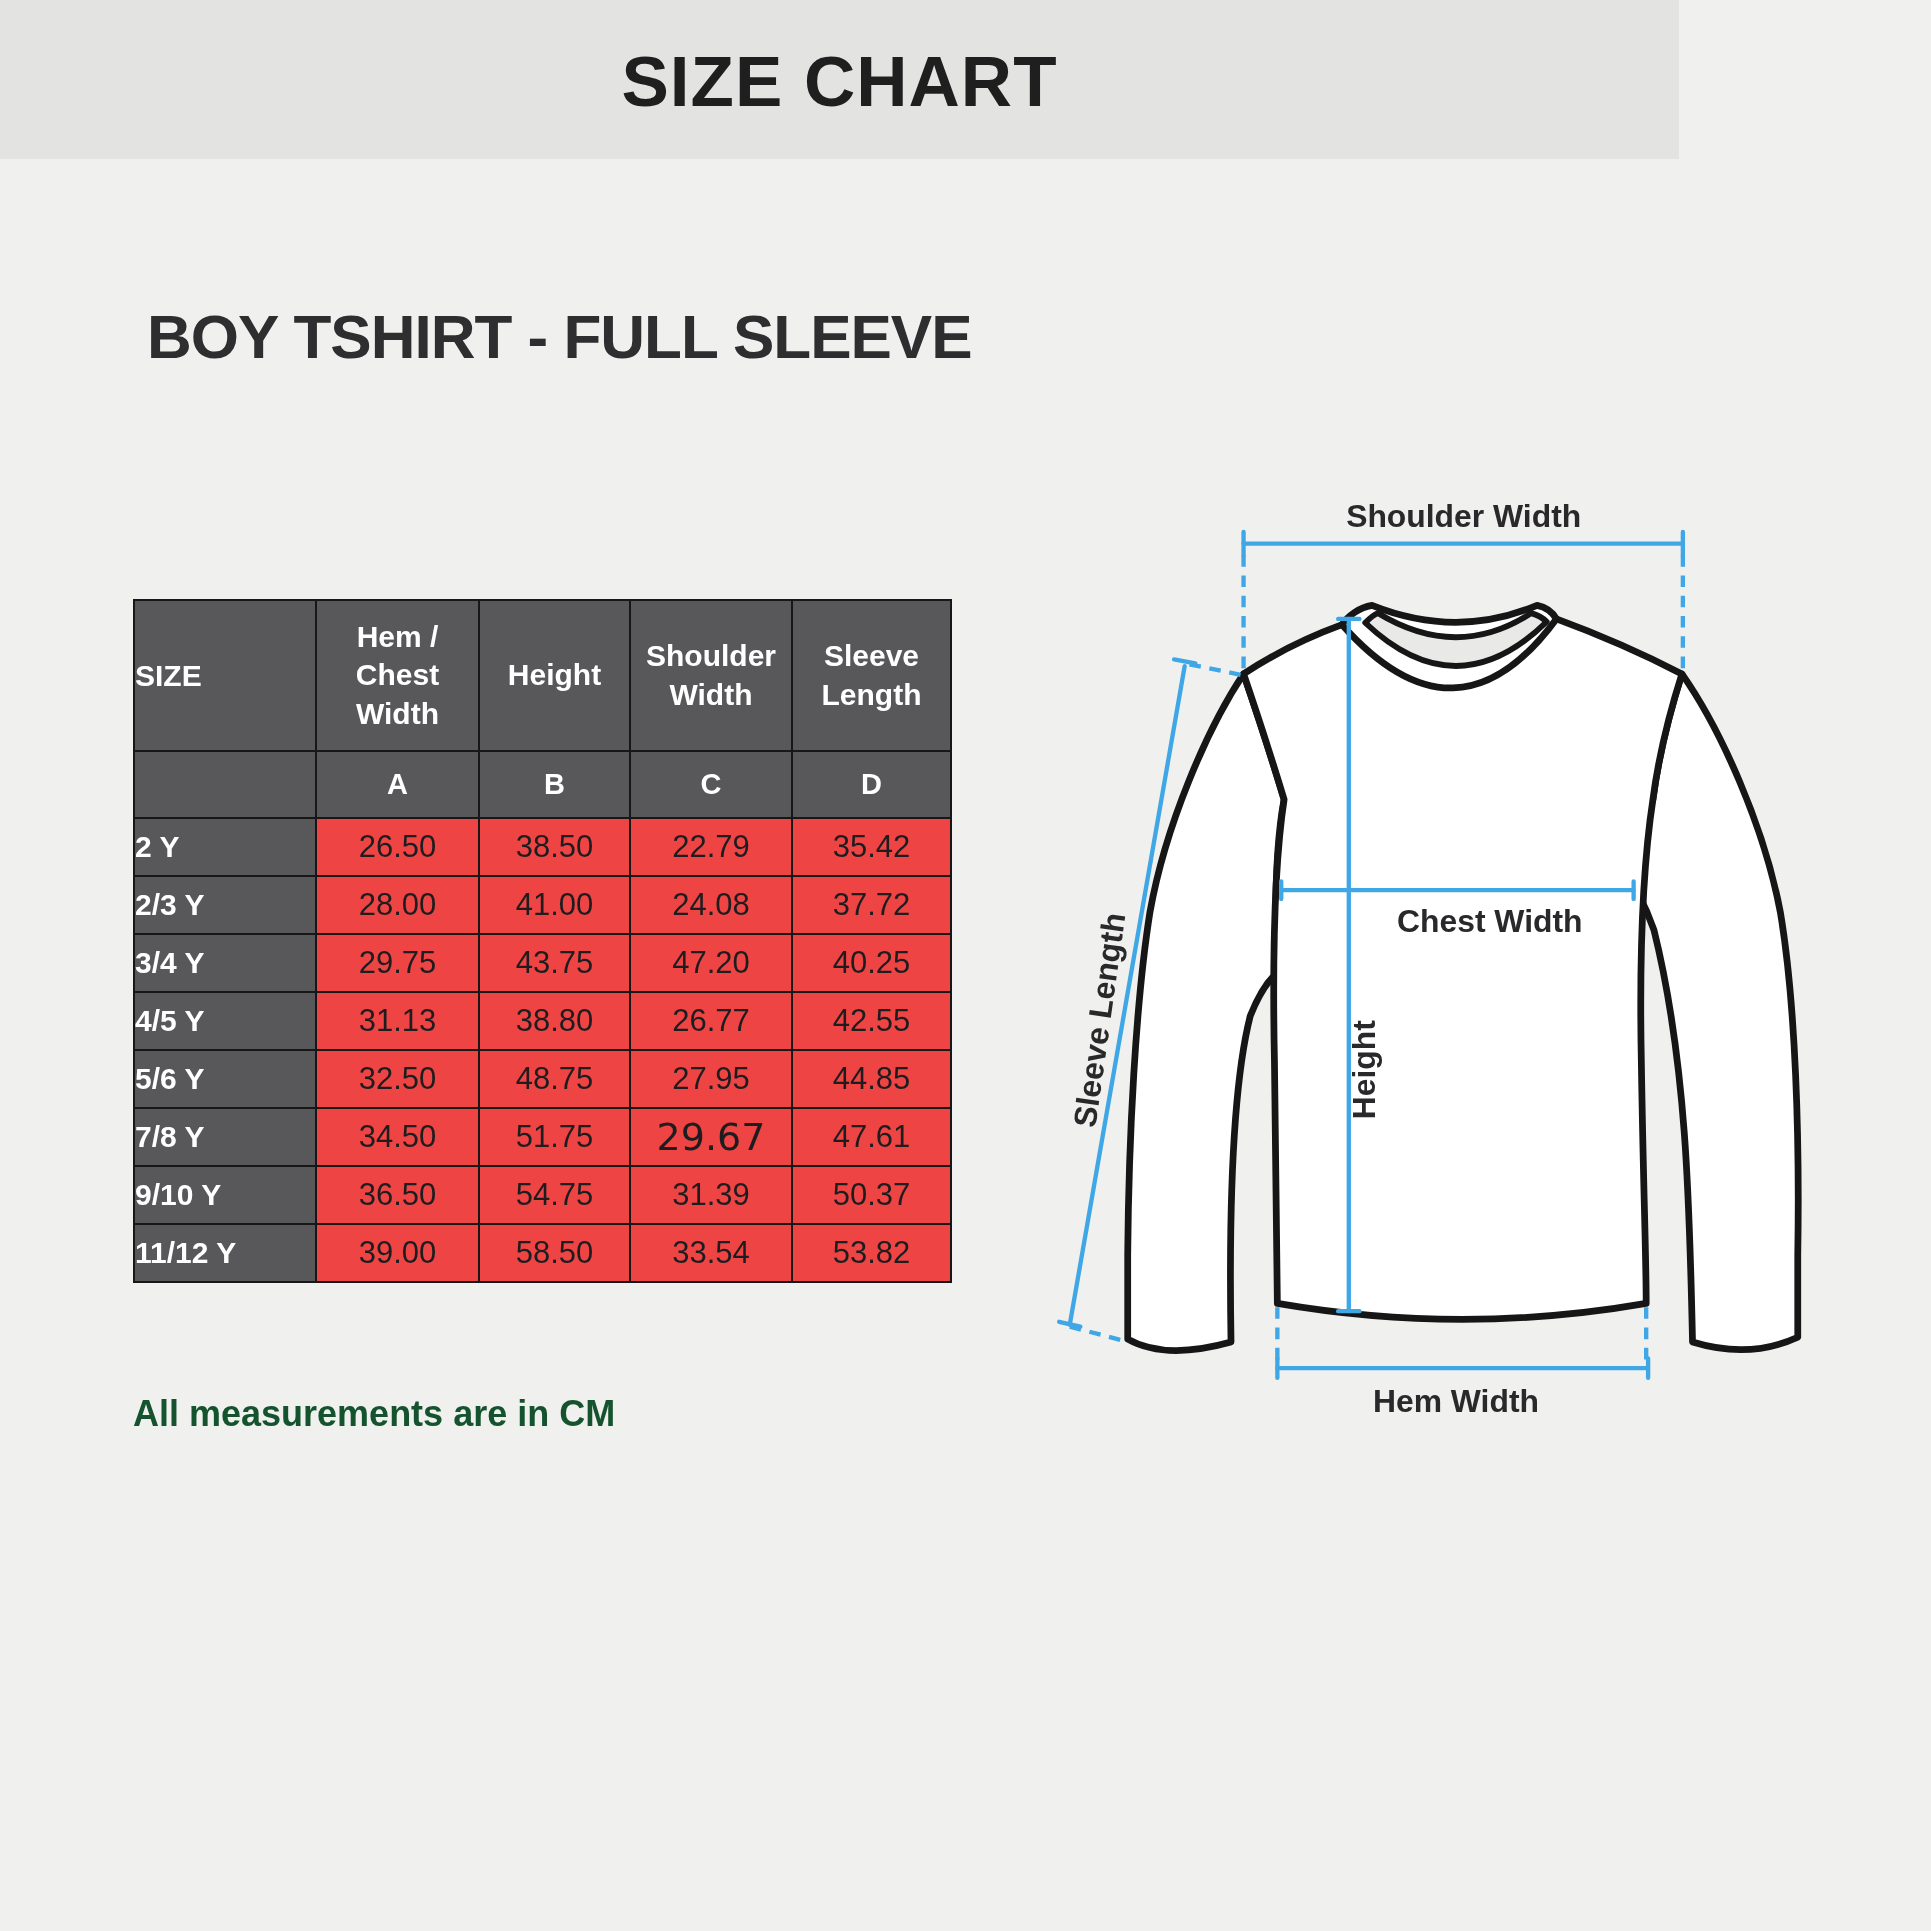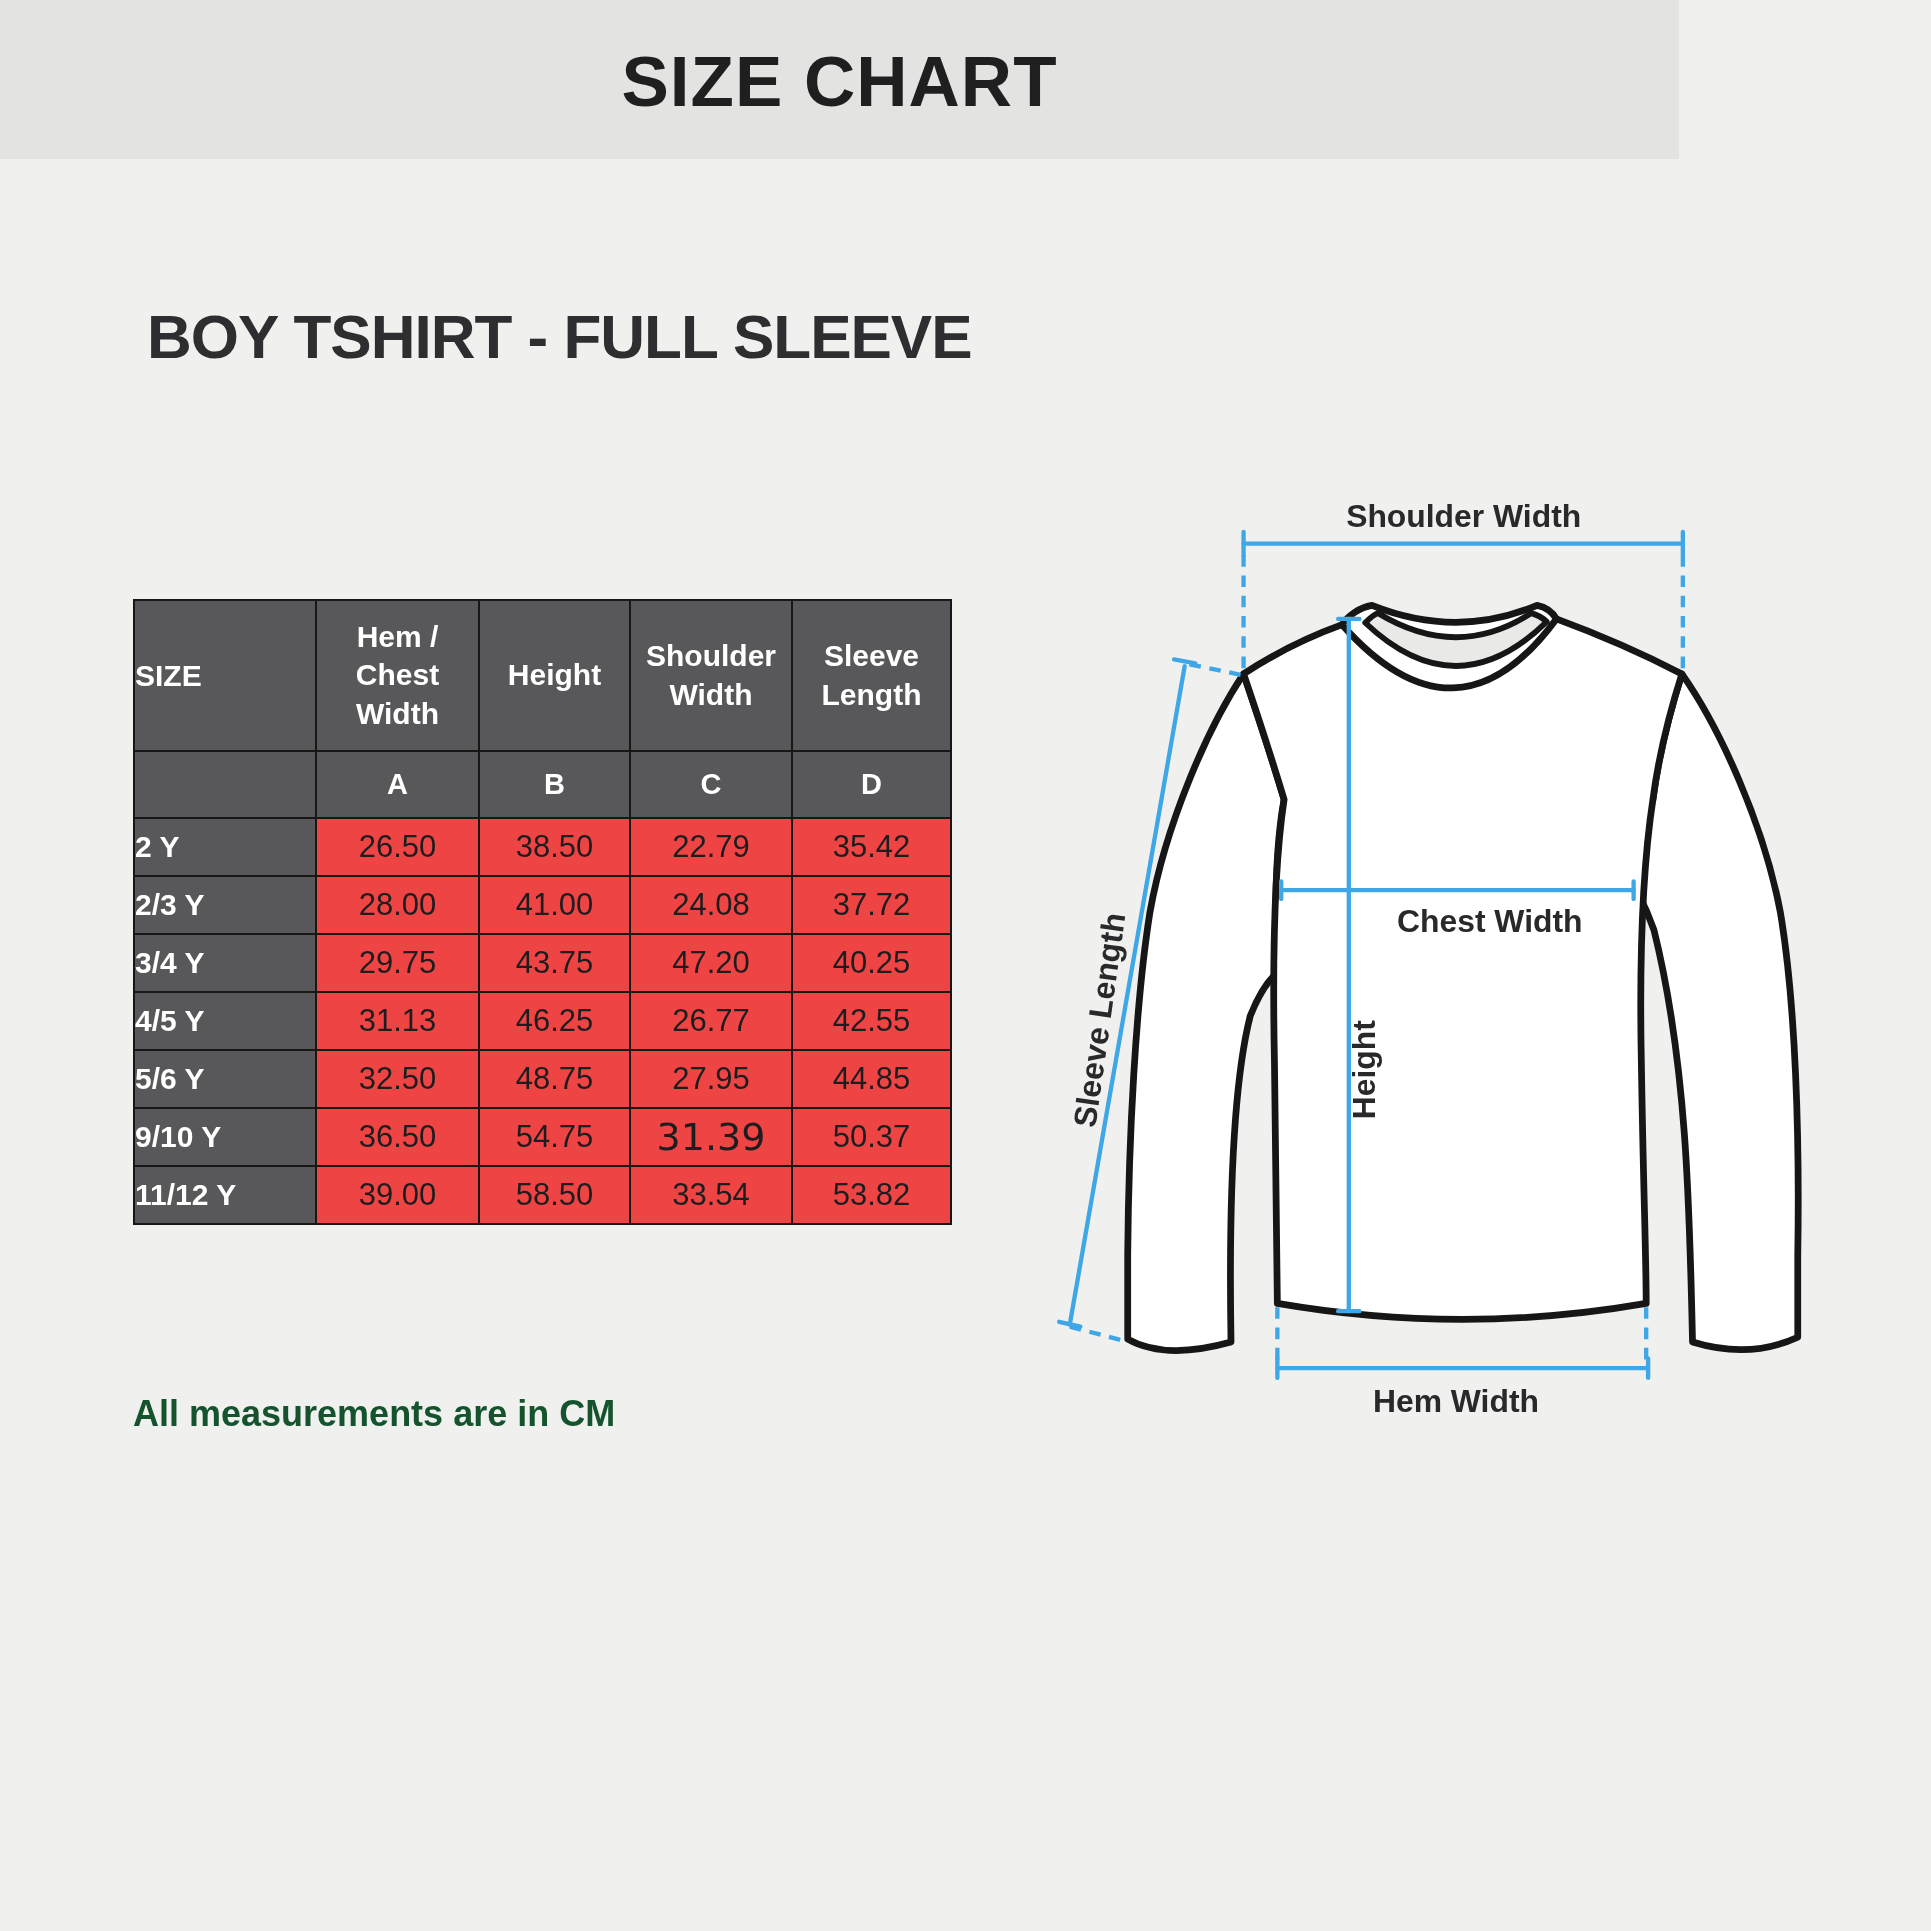--- a/index.html
+++ b/index.html
@@ -115,30 +115,37 @@
       <tr>
         <td class="dark rowlabel">3/4 Y</td>
         <td class="val">29.75</td>
         <td class="val">43.75</td>
         <td class="val">47.20</td>
         <td class="val">40.25</td>
       </tr>
       <tr>
         <td class="dark rowlabel">4/5 Y</td>
         <td class="val">31.13</td>
-        <td class="val">46.25</td>
+        <td class="val">38.80</td>
         <td class="val">26.77</td>
         <td class="val">42.55</td>
       </tr>
       <tr>
         <td class="dark rowlabel">5/6 Y</td>
         <td class="val">32.50</td>
         <td class="val">48.75</td>
         <td class="val">27.95</td>
         <td class="val">44.85</td>
+      </tr>
+      <tr>
+        <td class="dark rowlabel">7/8 Y</td>
+        <td class="val">34.50</td>
+        <td class="val">51.75</td>
+        <td class="val">29.67</td>
+        <td class="val">47.61</td>
       </tr>
       <tr>
         <td class="dark rowlabel">9/10 Y</td>
         <td class="val">36.50</td>
         <td class="val">54.75</td>
         <td class="val">31.39</td>
         <td class="val">50.37</td>
       </tr>
       <tr>
         <td class="dark rowlabel">11/12 Y</td>

